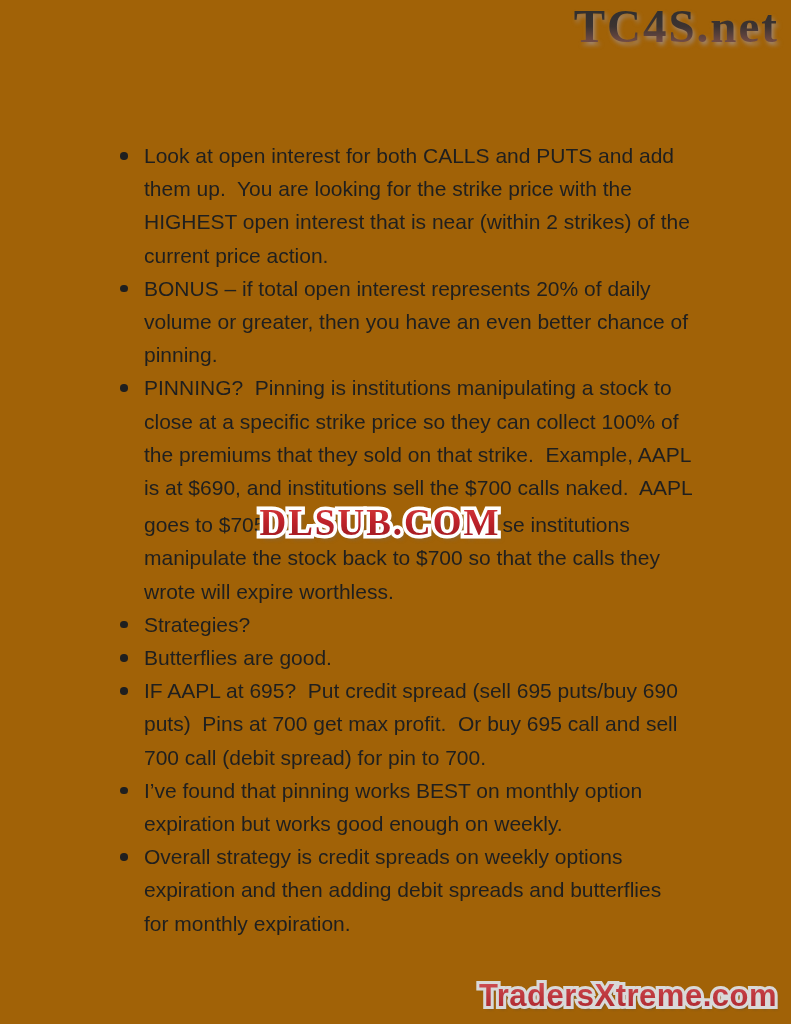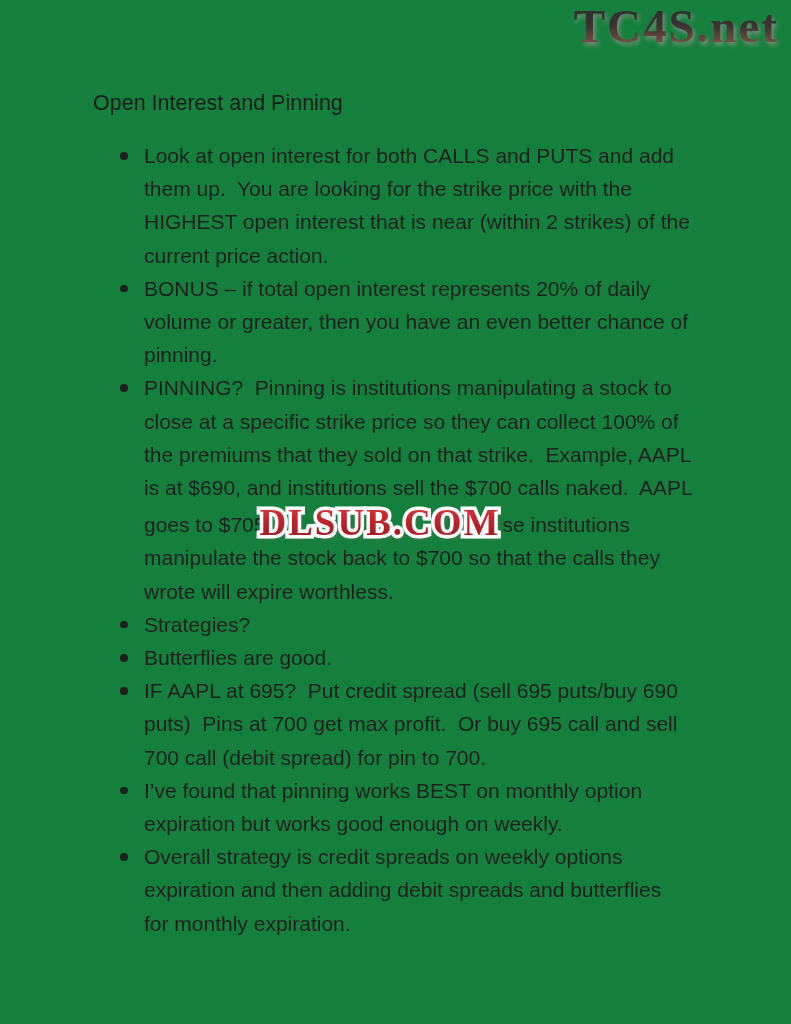--- a/index.html
+++ b/index.html
@@ -1,17 +1,17 @@
 <!DOCTYPE html>
 <html><head>
 <meta charset="utf-8">
 <style>
   html, body { margin:0; padding:0; background:#ffffff; }
   .page {
-    position:relative; width:791px; height:1024px; background:#15803d;
+    position:relative; width:791px; height:1024px; background:#a16207;
     overflow:hidden; font-family:"Liberation Sans", sans-serif; color:#1f1f1f;
   }
 
   
   .logo-top {
     position:absolute; top:3px; right:12px;
     font-family:"Liberation Serif", serif; font-weight:bold;
     font-size:47px; letter-spacing:2px; line-height:1;
     background:linear-gradient(180deg,#2e2e2e 10%,#3c3331 50%,#6e4a43 80%,#8a5a50 100%);
     -webkit-background-clip:text; background-clip:text; color:transparent;
@@ -74,18 +74,21 @@
     -webkit-background-clip:text; background-clip:text; color:transparent;
   }
 </style>
 </head>
 <body>
 
 <div class="page">
 
   <div class="logo-top">TC4S.net</div>
 
-  <h1 class="title">Open Interest and Pinning</h1>
 
   <ul class="bullets"><li class="bullet-item"><span class="dot"></span><div class="lines"><div class="line">Look at open interest for both CALLS and PUTS and add</div><div class="line">them up.  You are looking for the strike price with the</div><div class="line">HIGHEST open interest that is near (within 2 strikes) of the</div><div class="line">current price action.</div></div></li><li class="bullet-item"><span class="dot"></span><div class="lines"><div class="line">BONUS – if total open interest represents 20% of daily</div><div class="line">volume or greater, then you have an even better chance of</div><div class="line">pinning.</div></div></li><li class="bullet-item"><span class="dot"></span><div class="lines"><div class="line">PINNING?  Pinning is institutions manipulating a stock to</div><div class="line">close at a specific strike price so they can collect 100% of</div><div class="line">the premiums that they sold on that strike.  Example, AAPL</div><div class="line">is at $690, and institutions sell the $700 calls naked.  AAPL</div><div class="line"><span>goes to $705</span><span class="wm"><span class="wm-back">DLSUB.COM</span><span class="wm-front">DLSUB.COM</span></span><span>se institutions</span></div><div class="line">manipulate the stock back to $700 so that the calls they</div><div class="line">wrote will expire worthless.</div></div></li><li class="bullet-item"><span class="dot"></span><div class="lines"><div class="line">Strategies?</div></div></li><li class="bullet-item"><span class="dot"></span><div class="lines"><div class="line">Butterflies are good.</div></div></li><li class="bullet-item"><span class="dot"></span><div class="lines"><div class="line">IF AAPL at 695?  Put credit spread (sell 695 puts/buy 690</div><div class="line">puts)  Pins at 700 get max profit.  Or buy 695 call and sell</div><div class="line">700 call (debit spread) for pin to 700.</div></div></li><li class="bullet-item"><span class="dot"></span><div class="lines"><div class="line">I’ve found that pinning works BEST on monthly option</div><div class="line">expiration but works good enough on weekly.</div></div></li><li class="bullet-item"><span class="dot"></span><div class="lines"><div class="line">Overall strategy is credit spreads on weekly options</div><div class="line">expiration and then adding debit spreads and butterflies</div><div class="line">for monthly expiration.</div></div></li></ul>
 
+  <div class="footer-logo">
+    <span class="fx-back">TradersXtreme.com</span>
+    <span class="fx-front">TradersXtreme.com</span>
+  </div>
 
 </div>
 
 </body></html>

